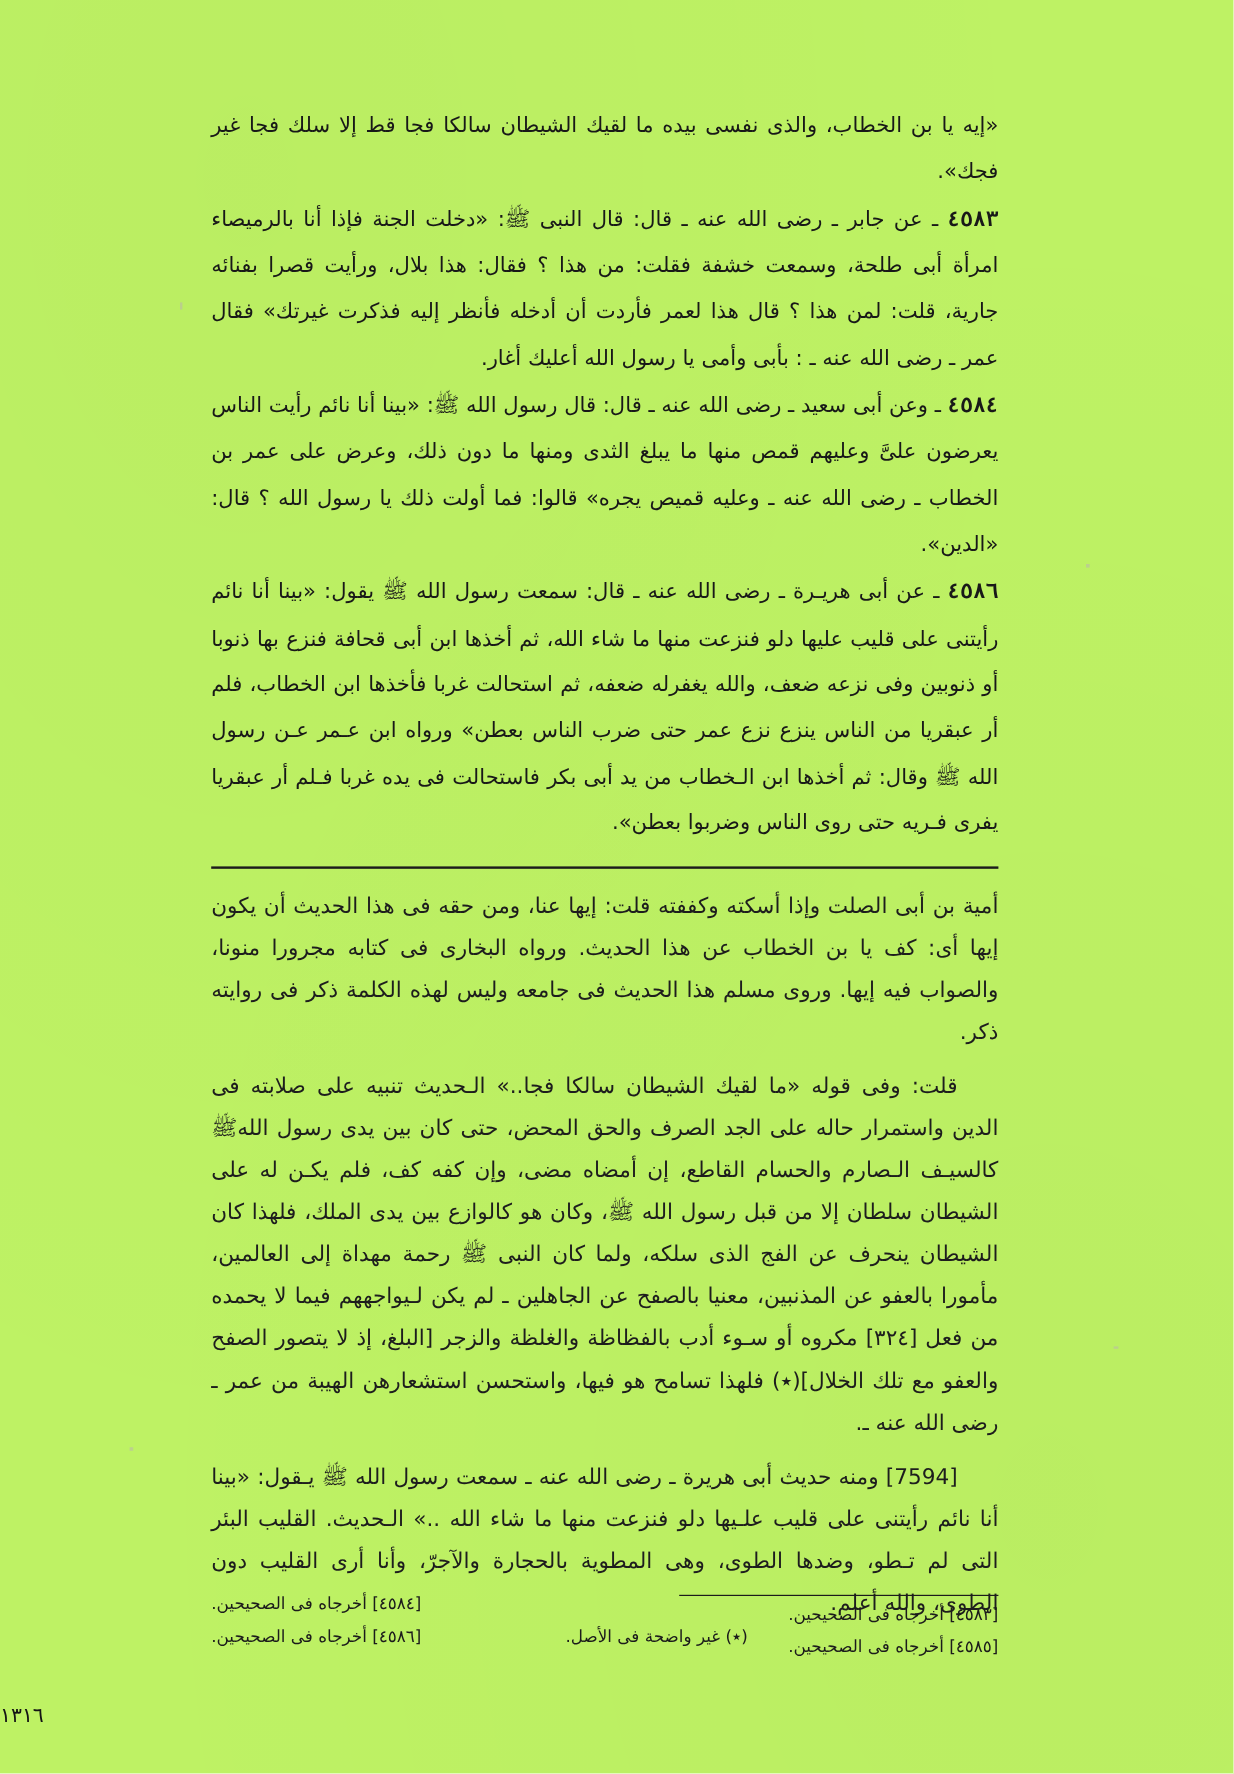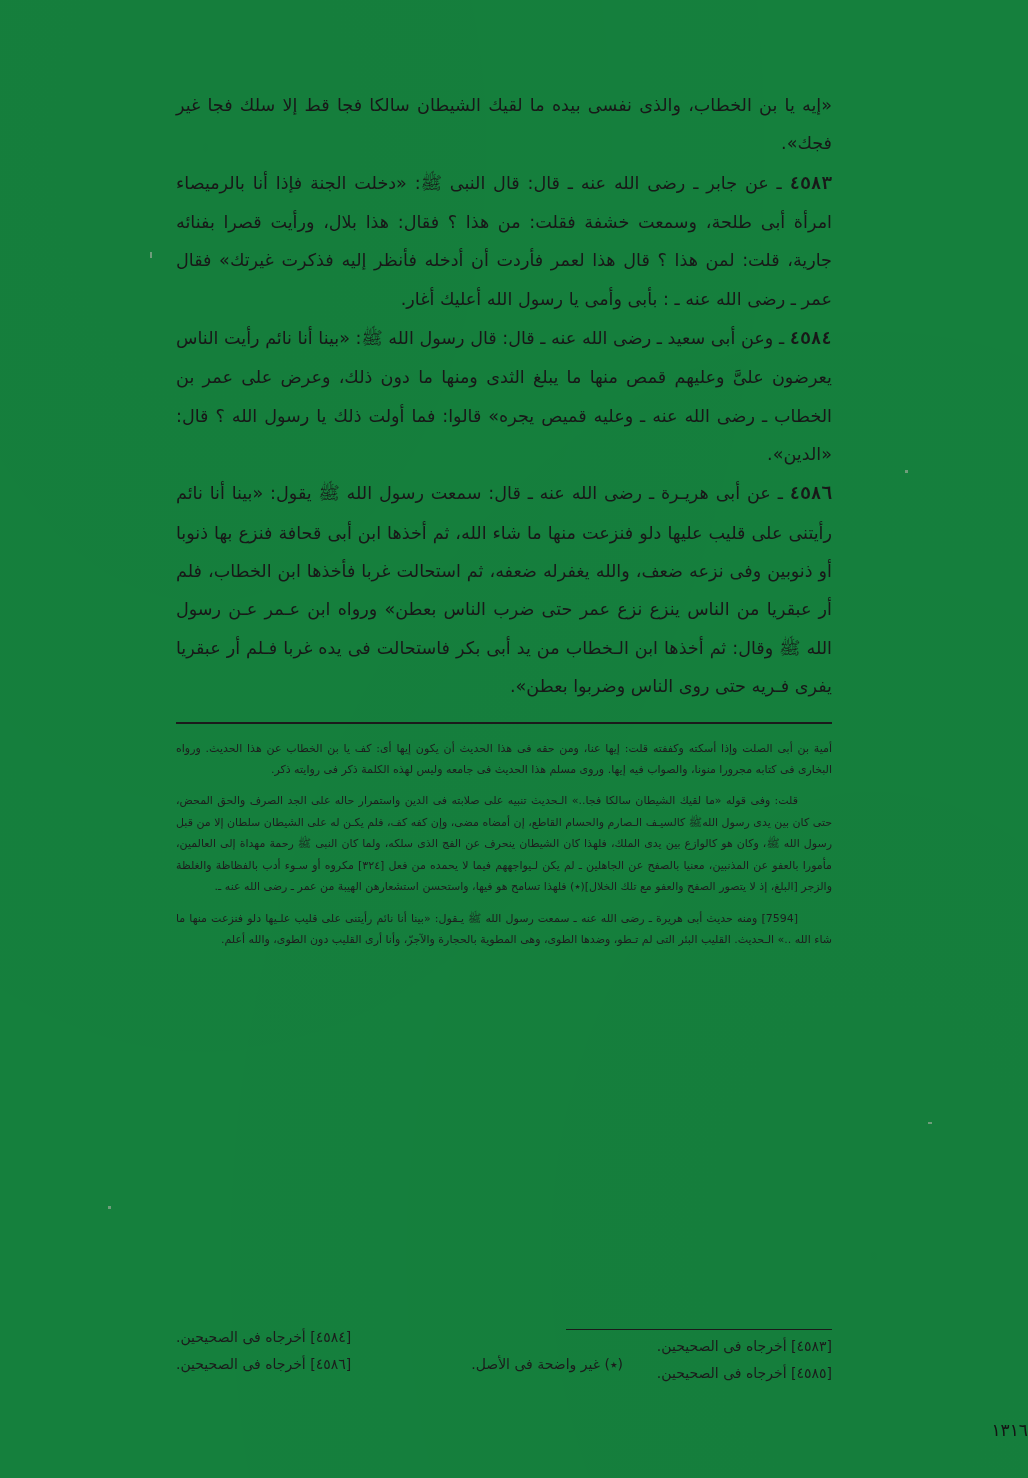--- a/index.html
+++ b/index.html
@@ -7,21 +7,21 @@
     padding: 0;
     background: #ffffff;
   }
   body {
     font-family: "DejaVu Sans", sans-serif;
   }
   #page {
     position: relative;
     width: 1028px;
     height: 1478px;
-    background: #15803d;
+    background: #bef264;
     overflow: hidden;
   }
   
   #page::before {
     content: "";
     position: absolute;
     inset: 0;
     background:
       radial-gradient(ellipse at 20% 10%, rgba(0,0,0,0.018), rgba(0,0,0,0) 60%),
       radial-gradient(ellipse at 85% 85%, rgba(0,0,0,0.02), rgba(0,0,0,0) 65%);
@@ -57,21 +57,21 @@
   }
   
   .rule {
     border: 0;
     border-top: 2.2px solid #1b1b1b;
     margin: 16px 0 14px 0;
     width: 100%;
   }
   
   .hamish {
-    font-size: 11px;
+    font-size: 18px;
     line-height: 1.95;
     color: #1d1d1d;
     text-align: justify;
   }
   .hamish p {
     margin: 0 0 10px 0;
   }
   .hamish p.indent {
     text-indent: 34px;
   }
@@ -128,21 +128,21 @@
     white-space: nowrap;
   }
   .left-stack .line .cell-b {
     margin-right: 10px;
   }
   .pagenum {
     position: absolute;
     bottom: 38px;
     left: 0;
     right: 0;
-    text-align: right;
+    text-align: left;
     font-size: 17px;
     letter-spacing: 1px;
     color: #141414;
   }
   
   .speck {
     position: absolute;
     background: #b9b6ae;
     opacity: 0.55;
     pointer-events: none;

